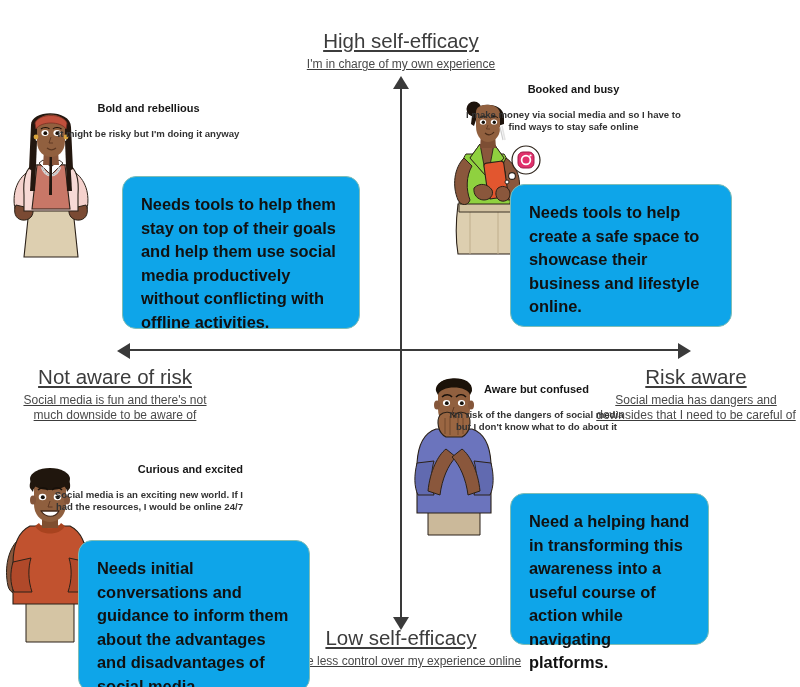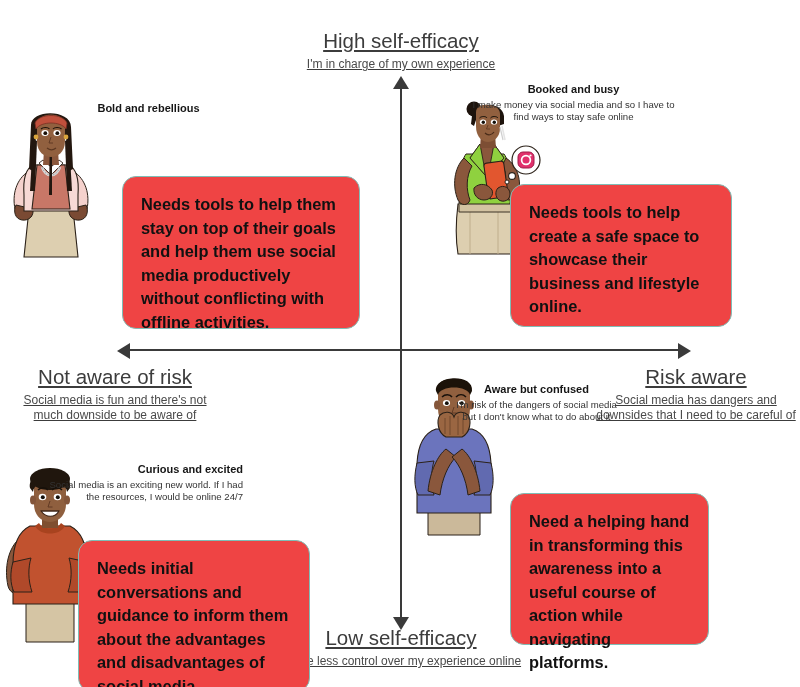--- a/index.html
+++ b/index.html
@@ -101,31 +101,32 @@
     font-size: 11px;
     font-weight: bold;
     color: #161616;
     line-height: 16px;
     white-space: nowrap;
   }
   .persona-desc {
     font-size: 9.6px;
     color: #333333;
     line-height: 12.4px;
-    margin-top: 2px;
+    margin-top: 12px;
+    font-weight: bold;
   }
   #persona-bold     { left: 56px;  top: 100px; width: 185px; }
   #persona-booked   { left: 466px; top: 81px;  width: 215px; }
   #persona-aware    { left: 449px; top: 381px; width: 175px; }
   #persona-curious  { left: 48px;  top: 461px; width: 195px; text-align: right; }
 
   
   .callout {
     position: absolute;
-    background: #ef4444;
+    background: #0ea5e9;
     border: 1.4px solid #7fbdb6;
     border-radius: 14px;
     box-sizing: border-box;
     color: #111111;
     font-weight: bold;
     font-size: 16.4px;
     line-height: 23.5px;
     padding: 16px 18px 14px 18px;
   }
   #callout-bold    { left: 122px; top: 176px; width: 238px; height: 153px; }
@@ -215,20 +216,21 @@
       <path d="M48 38 L46 44 L50 44" fill="none" stroke="#5c3721" stroke-width="0.9"></path>
       <path d="M44 49 C47 51.5 50 51.5 53 49" fill="none" stroke="#5c3721" stroke-width="1.2"></path>
 
       <circle cx="33" cy="38" r="2.4" fill="#d9a43c"></circle>
       <circle cx="63" cy="38" r="2.4" fill="#d9a43c"></circle>
     </svg>
   </div>
 
   <div class="persona-label" id="persona-bold">
     <div class="persona-name">Bold and rebellious</div>
+    <div class="persona-desc">It might be risky but I'm doing it anyway</div>
   </div>
 
   <div class="callout" id="callout-bold">Needs tools to help them stay on top of their goals and help them use social media productively without conflicting with offline activities.</div>
 
   <div class="person" id="person-booked">
     <svg viewBox="0 0 104 170" width="104" height="170" xmlns="http://www.w3.org/2000/svg">
 
       <path d="M18 108 C16 124 15 140 18 158 L72 158 C76 140 75 124 72 108 Z" fill="#ddcfb0" stroke="#2b2118" stroke-width="1.1"></path>
       <path d="M30 108 L30 158" stroke="#bfae8c" stroke-width="1"></path>
       <path d="M58 108 L58 158" stroke="#bfae8c" stroke-width="1"></path>

